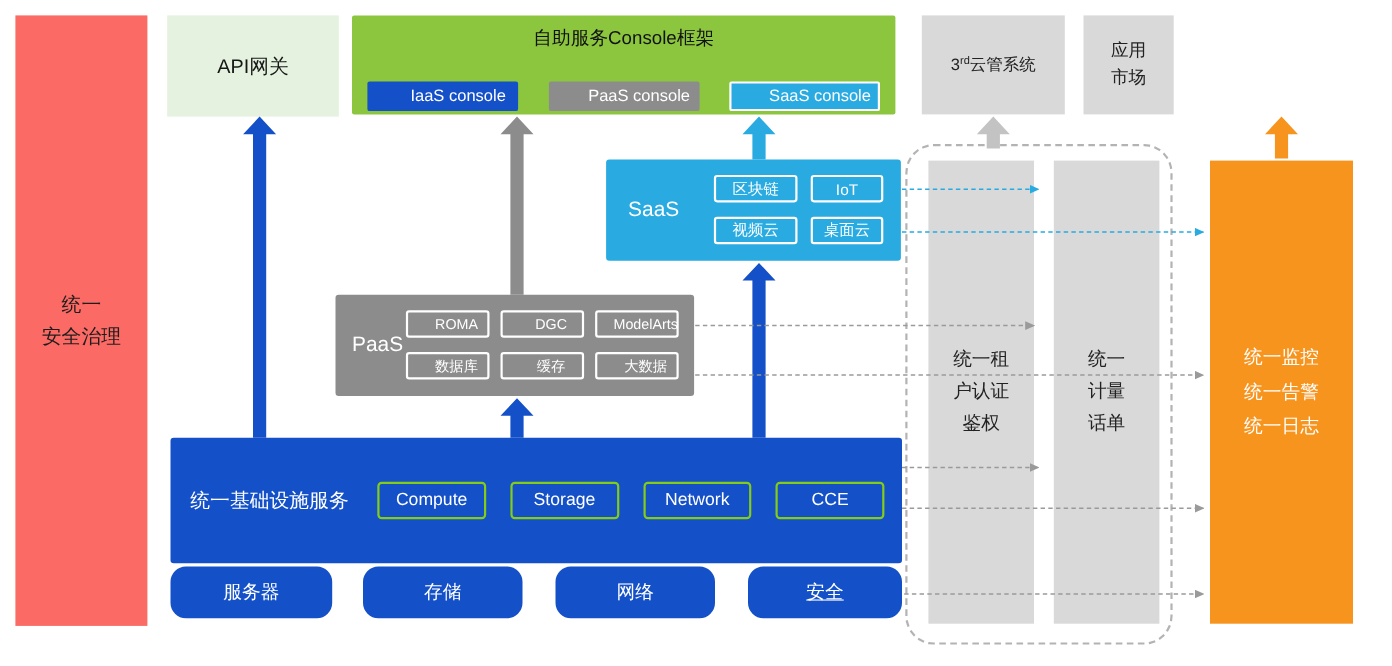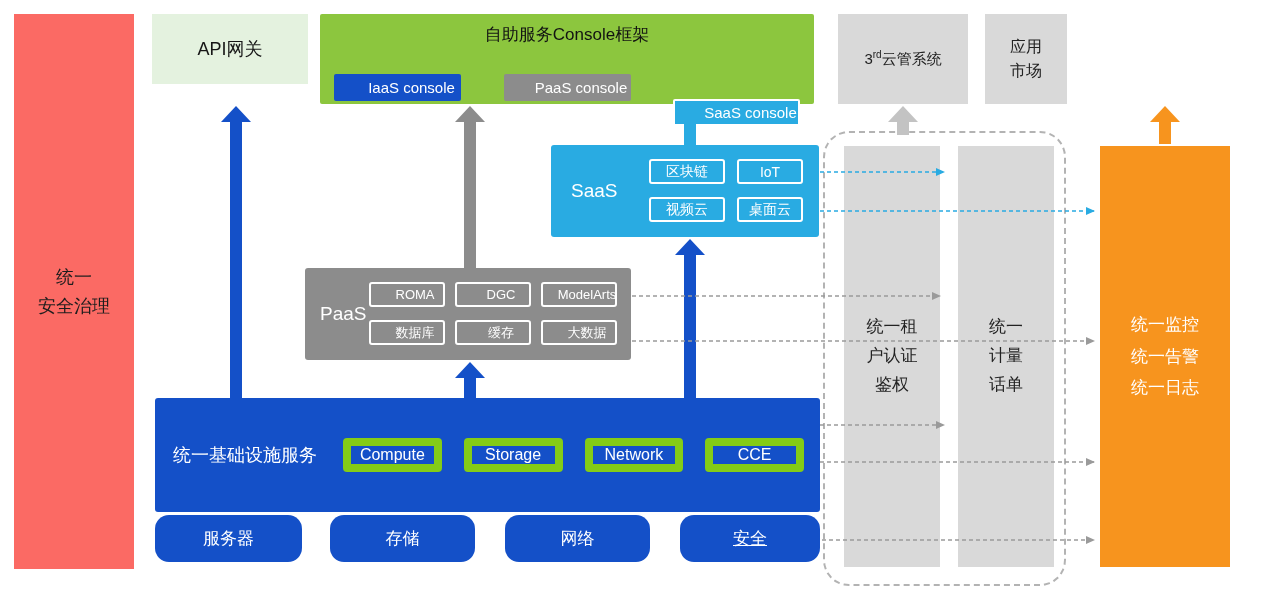--- a/index.html
+++ b/index.html
@@ -9,30 +9,30 @@
 
   .abs { position:absolute; }
   .ctr { display:flex; align-items:center; justify-content:center; text-align:center; }
   .pre { white-space:pre-line;text-align:center; }
 
   
   .security { left:14px; top:14px; width:120px; height:555px; background:var(--red,#fb6a64);
               color:#1d1d1d; font-size:18px; line-height:1.6; }
 
   
-  .api { left:152px; top:14px; width:156px; height:70px; background:var(--api_green,#e4f2df);
+  .api { left:152px; top:14px; width:156px; height:92px; background:var(--api_green,#e4f2df);
          color:#161616; font-size:18px; }
   .console-frame { left:320px; top:14px; width:494px; height:90px; background:var(--console_green,#8cc63e); border-radius:2px; }
   .console-title { position:absolute; top:9px; left:0; right:0; text-align:center; font-size:17px; color:#121212; }
   .console-row { position:absolute; left:14px; right:14px; bottom:3px; height:27px; display:flex; justify-content:space-between; }
-  .console-btn { width:127px; height:27px; display:flex; align-items:center; justify-content:center;
+  .console-btn { width:137px; height:27px; display:flex; align-items:center; justify-content:center;
                  color:#fff; font-size:15px; border-radius:2px;padding-left:28px; }
   .console-iaas { background:var(--blue,#1450c8); }
   .console-paas { background:var(--gray,#8c8c8c); }
-  .console-saas { background:var(--cyan,#29abe2); border:2px solid #fff;margin-top:25px; }
+  .console-saas { background:var(--cyan,#29abe2); border:2px solid #fff; }
 
   .third { left:838px; top:14px; width:130px; height:90px; background:var(--light_gray,#d9d9d9);
            color:#222; font-size:15px; }
   .third sup { font-size:10px; }
   .market { left:985px; top:14px; width:82px; height:90px; background:var(--light_gray,#d9d9d9);
             color:#222; font-size:16px; line-height:1.5; }
   .om { left:1100px; top:14px; width:130px; height:90px; background:var(--orange,#f7941e);
         color:#fff; flex-direction:column; }
   .om-line1 { font-size:16px; }
   .om-line2 { font-size:13px; margin-top:3px; }
@@ -47,21 +47,21 @@
   
   .paas-box { left:305px; top:268px; width:326px; height:92px; background:var(--gray,#8c8c8c); border-radius:3px; }
   .paas-box .group-label { left:15px; }
   .paas-grid { position:absolute; right:14px; top:14px; display:grid; grid-template-columns:repeat(3,76px); gap:13px 10px; }
   .paas-grid .chip { font-size:13px;padding-left:16px; }
 
   
   .infra-box { left:155px; top:398px; width:665px; height:114px; background:var(--blue,#1450c8); border-radius:3px; }
   .infra-label { position:absolute; left:18px; top:50%; transform:translateY(-50%); color:#fff; font-size:18px; }
   .infra-row { position:absolute; left:188px; right:16px; top:50%; transform:translateY(-50%); display:flex; gap:22px; }
-  .infra-chip { flex:1; height:34px; border:8px solid #84cc16; border-radius:4px; color:#fff; font-size:16px;
+  .infra-chip { flex:1; height:34px; border:2px solid #84cc16; border-radius:4px; color:#fff; font-size:16px;
                 display:flex; align-items:center; justify-content:center; }
 
   
   .hw { top:515px; height:47px; background:var(--blue,#1450c8); color:#fff; font-size:17px; border-radius:14px; }
   .hw1 { left:155px; width:147px; }
   .hw2 { left:330px; width:145px; }
   .hw3 { left:505px; width:145px; }
   .hw4 { left:680px; width:140px;text-decoration:underline; }
 
   

